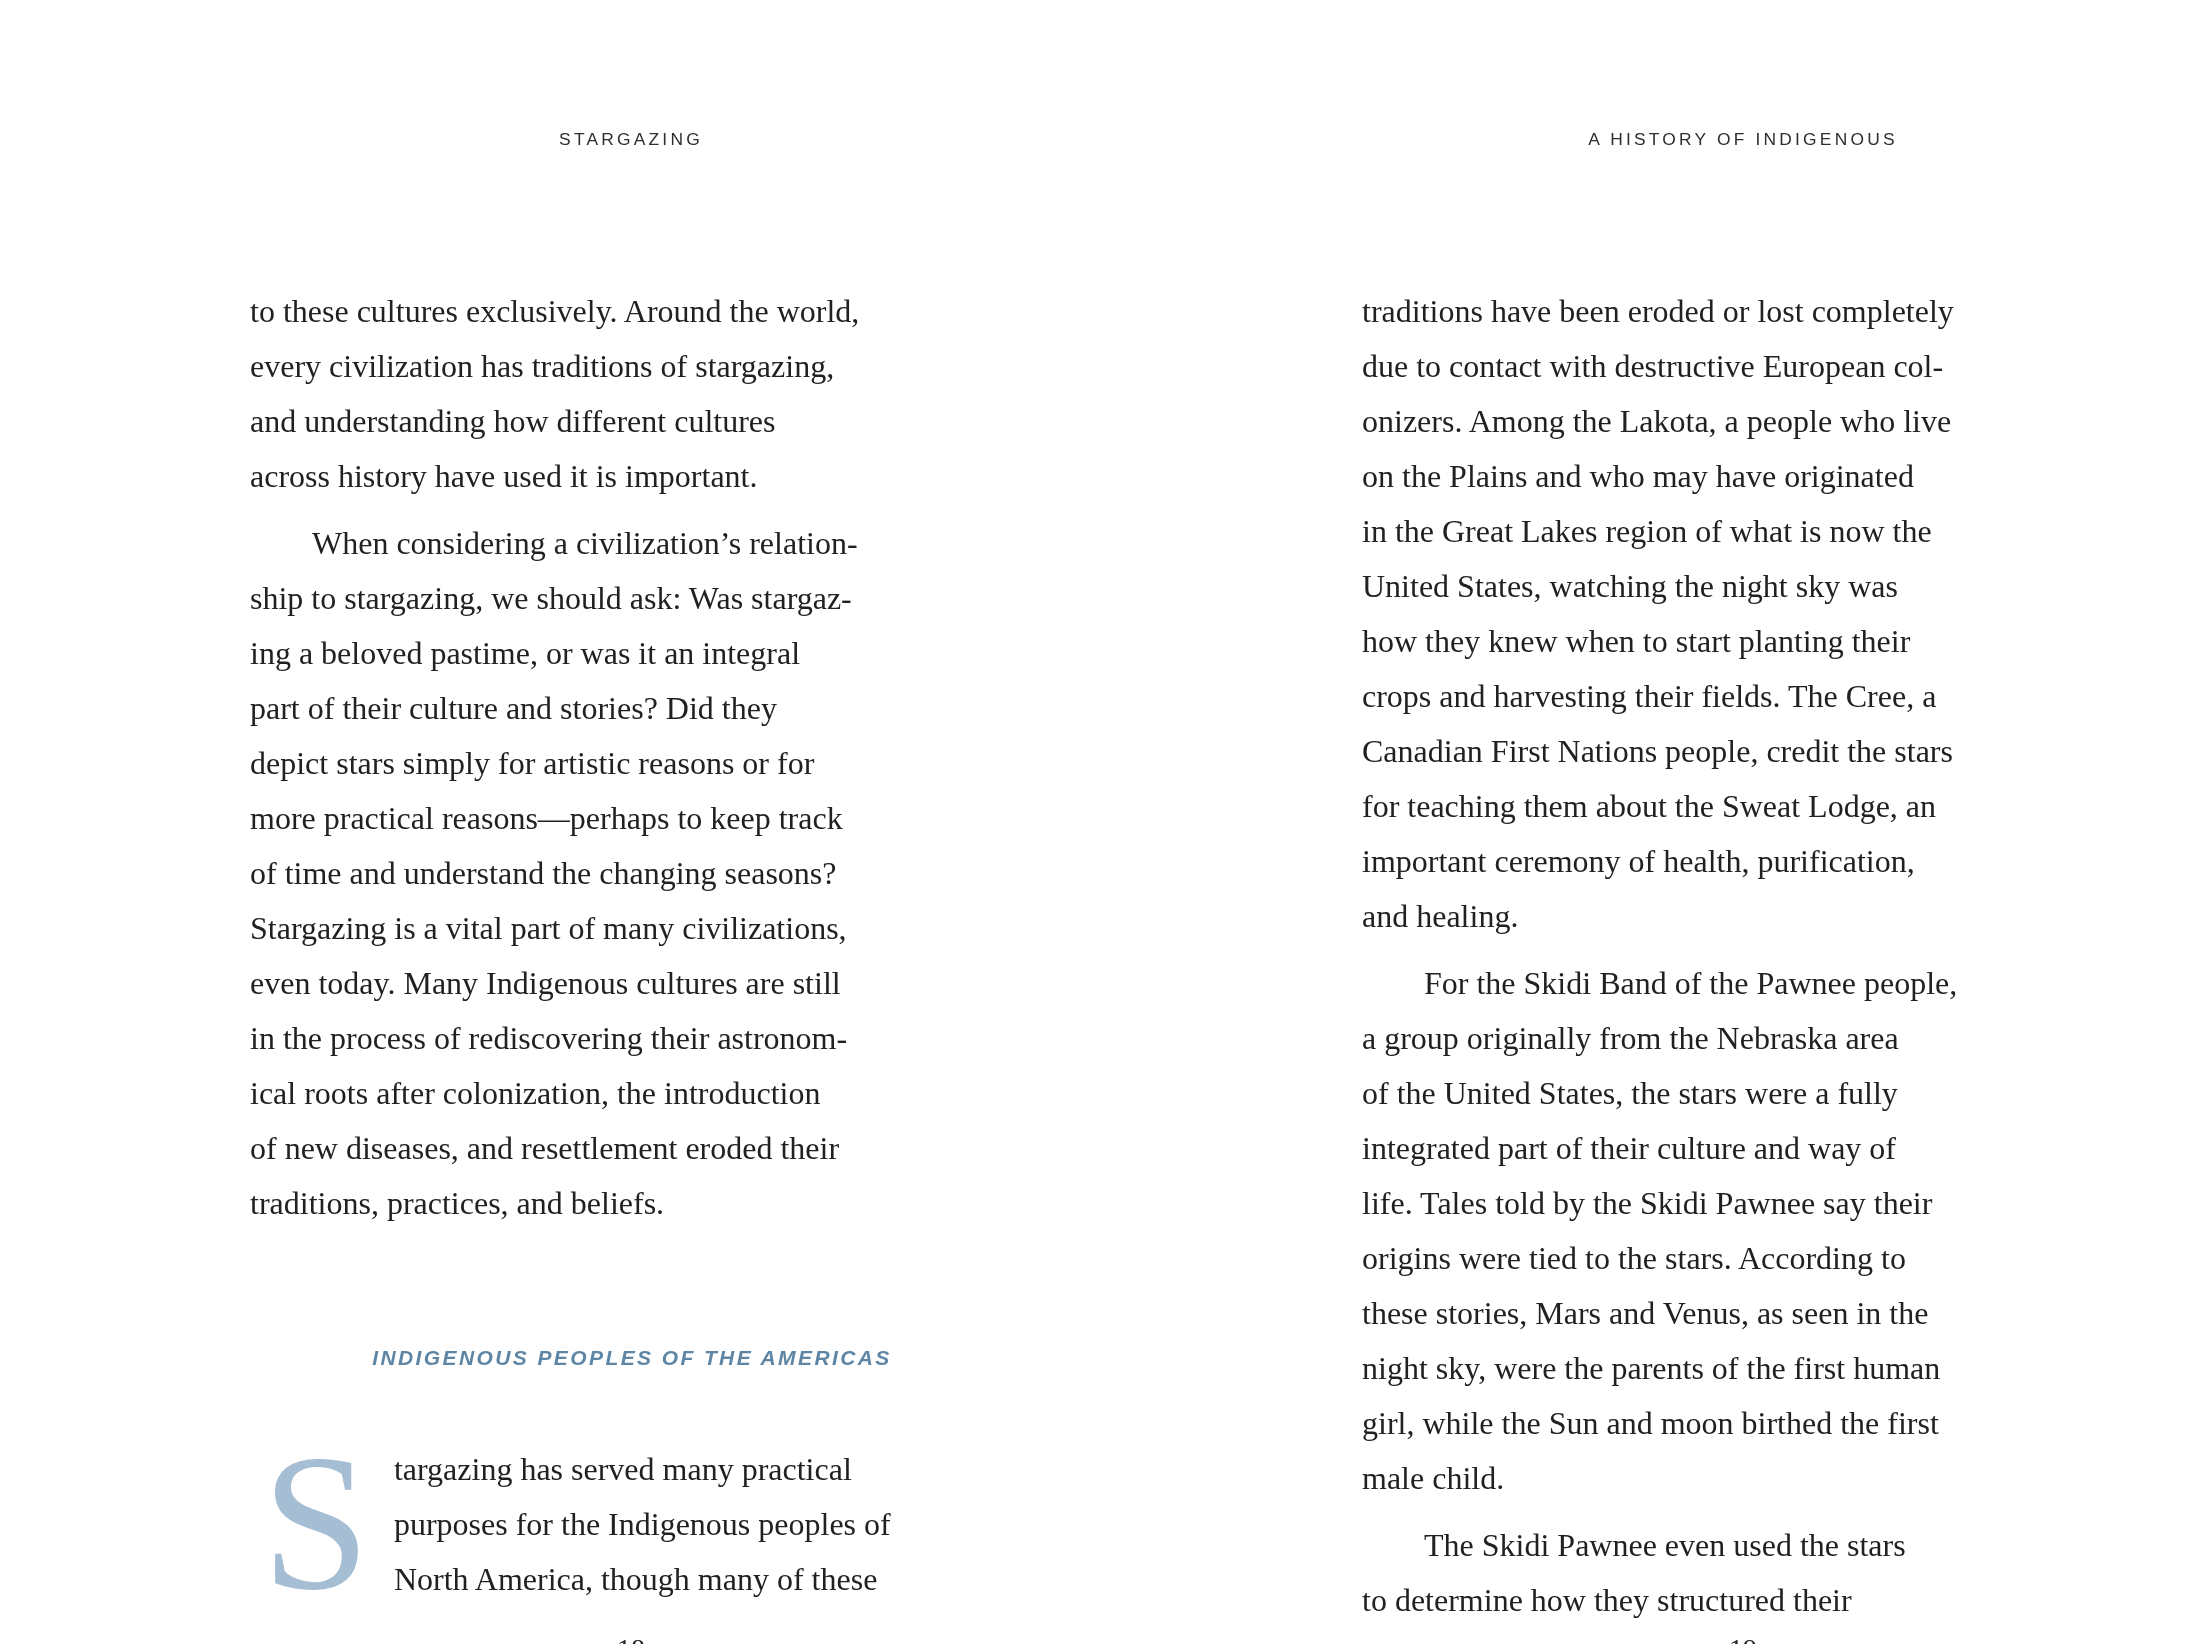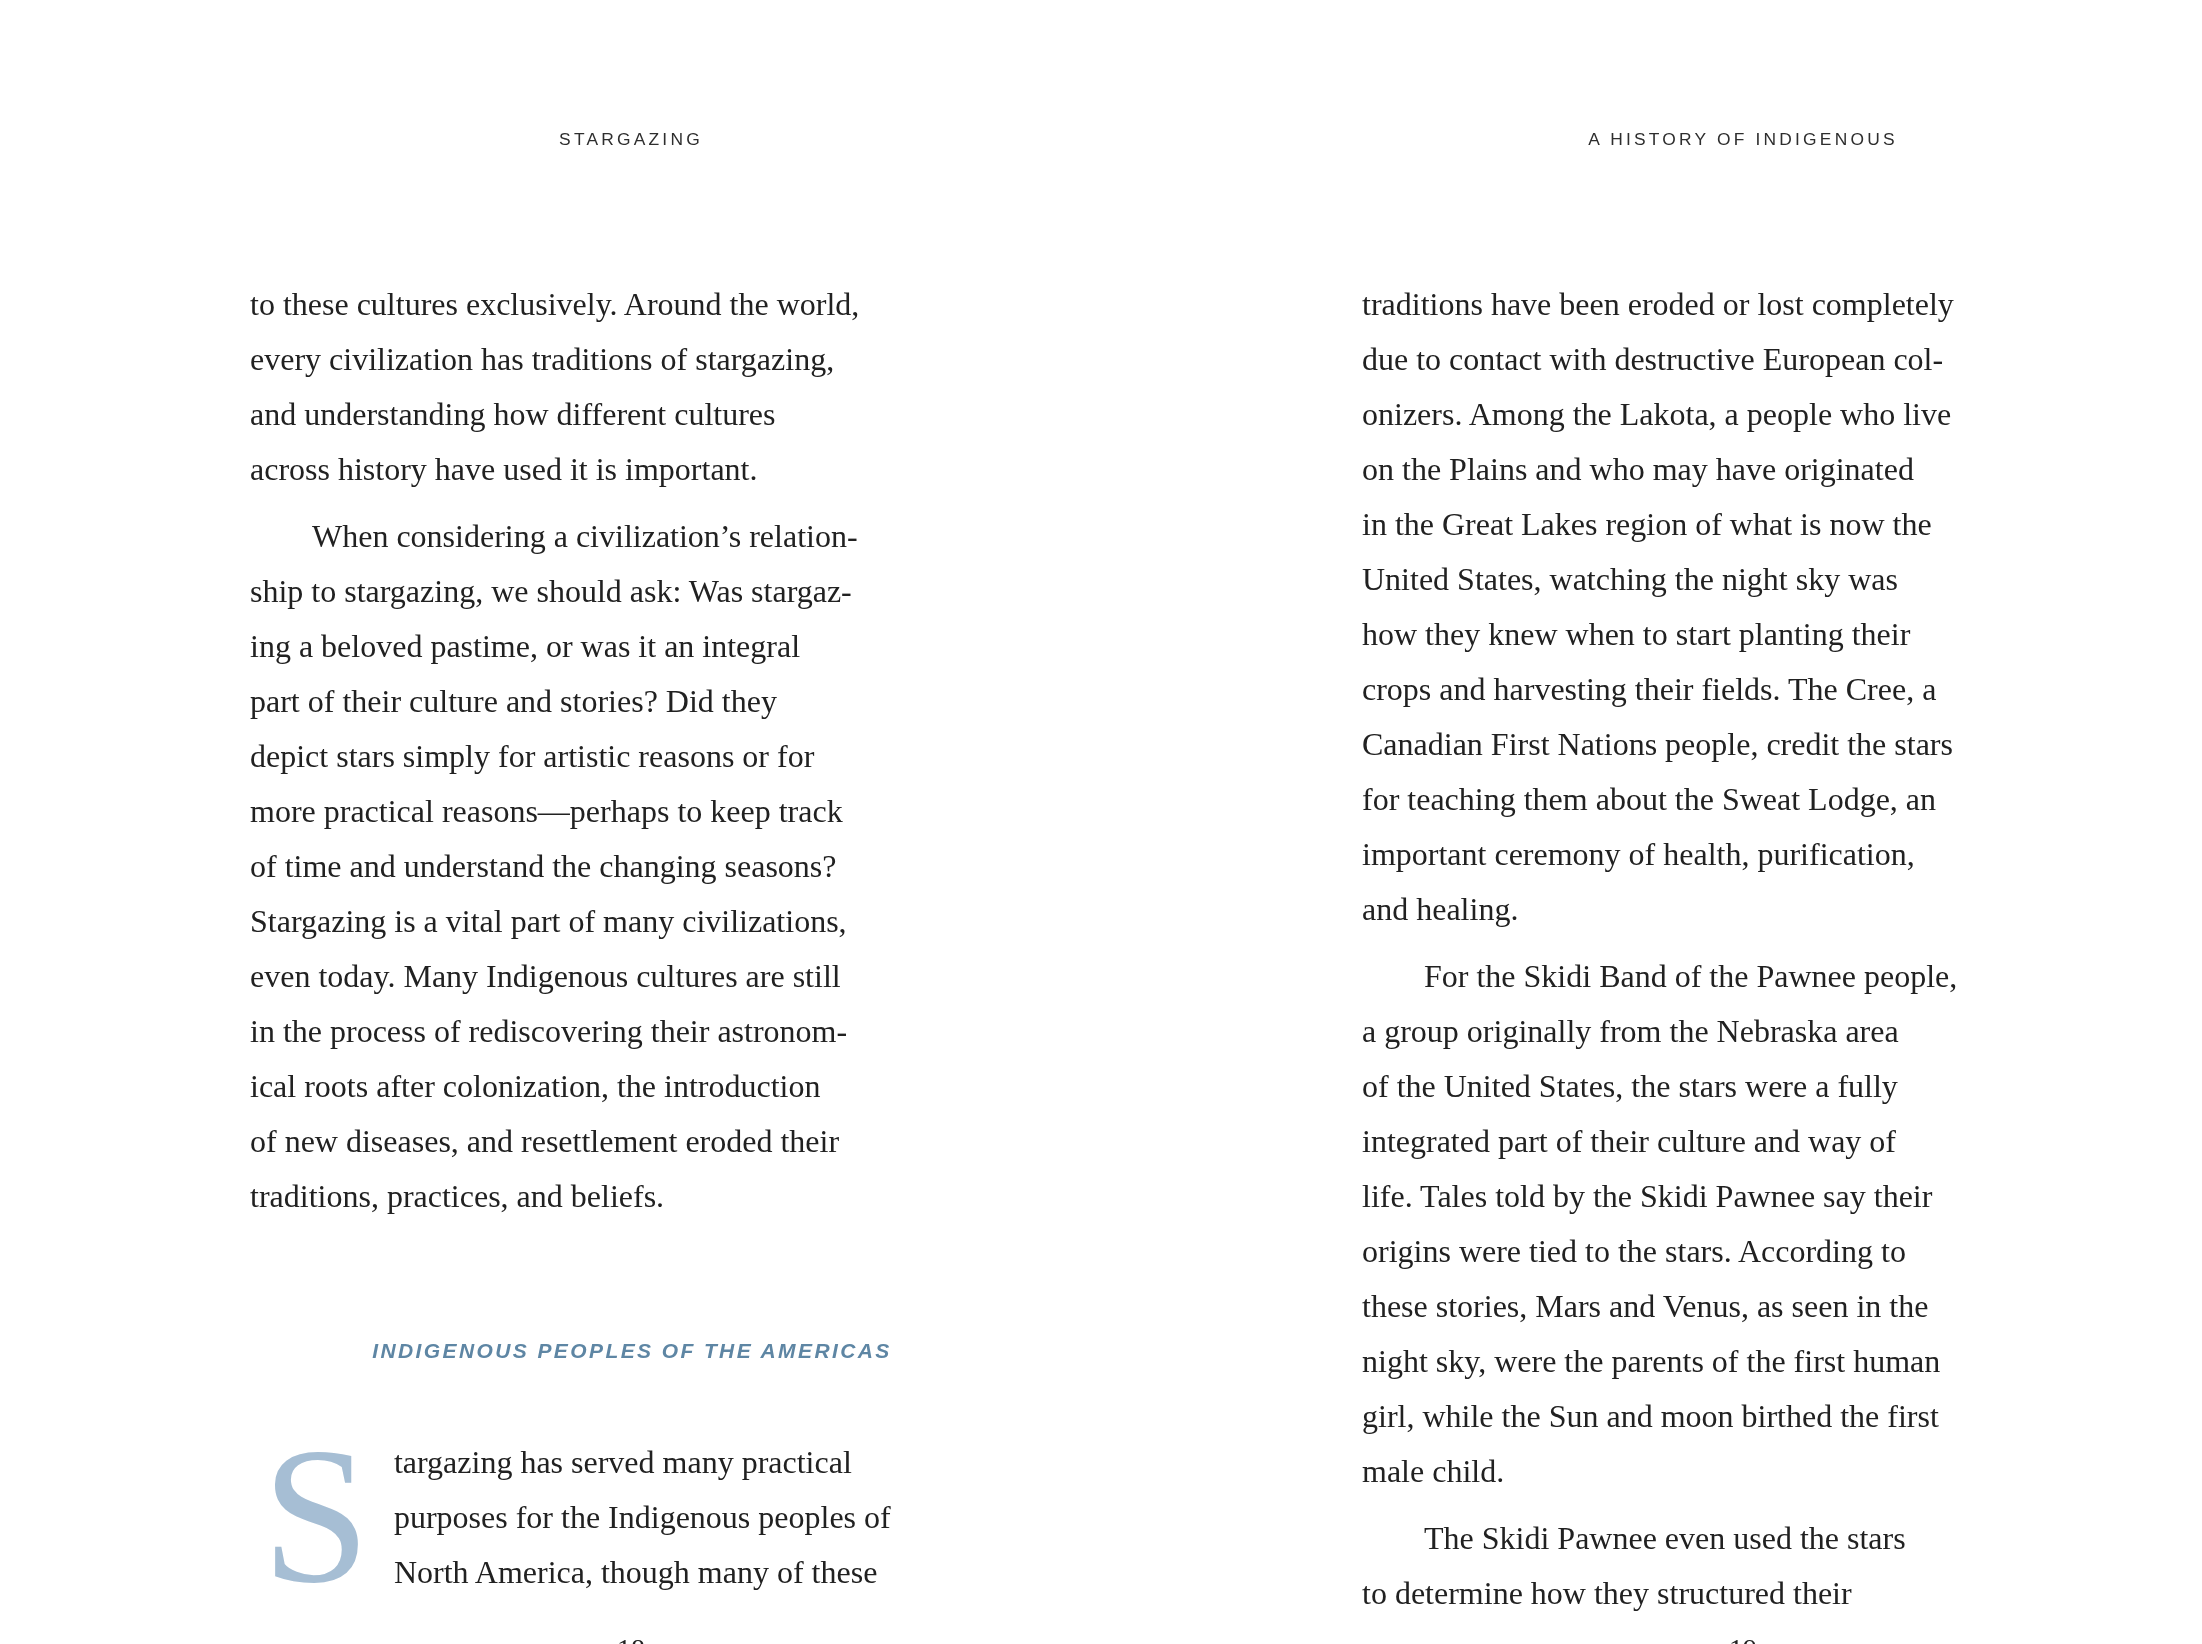--- a/index.html
+++ b/index.html
@@ -26,21 +26,21 @@
     font-size: 17.4px;
     letter-spacing: 3.2px;
     color: #2e2e2e;
     font-weight: normal;
   }
   .page.left .running-header { left: 178px; }
   .page.right .running-header { left: 189px; }
 
   .body-col {
     position: absolute;
-    top: 205px;
+    top: 212px;
     width: 804px;
     font-size: 32px;
     line-height: 55px;
     color: #212121;
   }
   .page.left .body-col { left: 178px; }
   .page.right .body-col { left: 189px; }
 
   .para { white-space: pre-line; }
   .para.indented { text-indent: 62px; }

